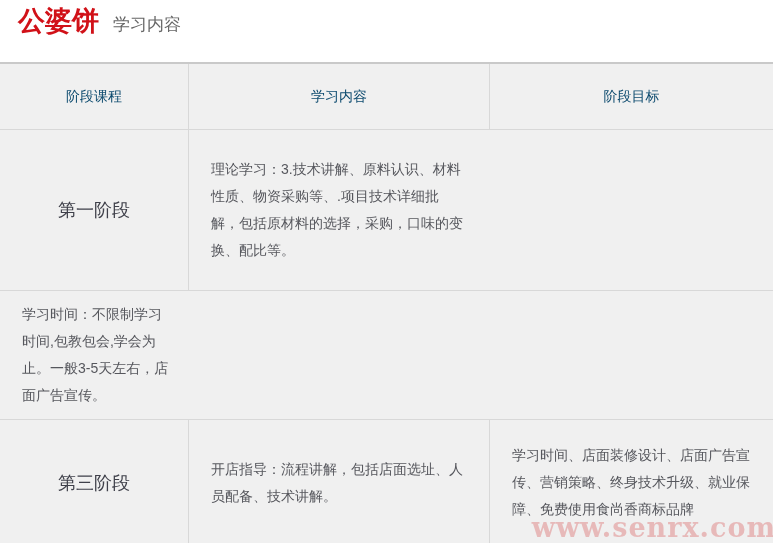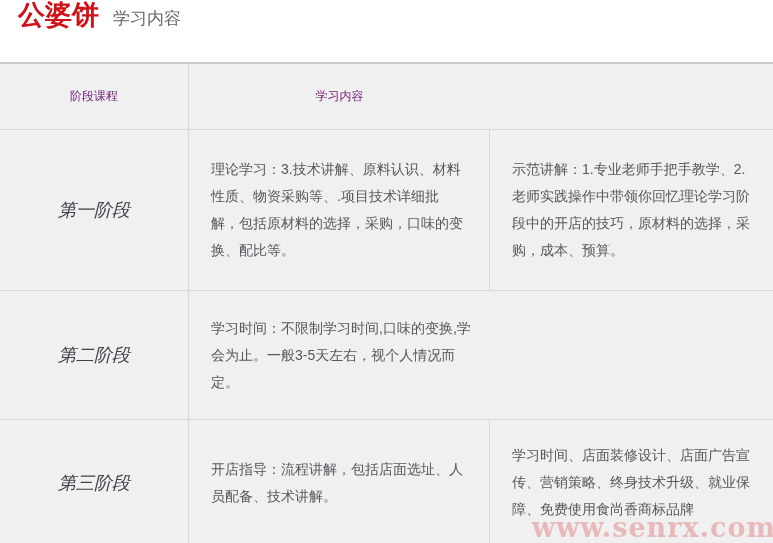--- a/index.html
+++ b/index.html
@@ -14,21 +14,21 @@
     height: 543px;
     overflow: hidden;
     background: #ffffff;
   }
 
   
   .page-header {
     height: 62px;
     display: flex;
     align-items: baseline;
-    padding: 0 0 0 18px;
+    padding: 6px 0 0 18px;
     border-radius: 25px;
   }
   .page-title {
     font-size: 27px;
     font-weight: bold;
     color: #d11118;
     line-height: 30px;
   }
   .page-subtitle {
     font-size: 17px;
@@ -48,35 +48,34 @@
   }
   .t-row + .t-row { border-top: 1px solid #d8d8d8; }
   .t-cell { border-right: 1px solid #d8d8d8; }
   .t-cell:last-child { border-right: none; }
 
   .header-row { height: 65px; }
   .header-cell {
     display: flex;
     align-items: center;
     justify-content: center;
-    font-size: 12px;
-    color: #701a75;
+    font-size: 14px;
+    color: #0c4a6e;
   }
 
   .row-1 { height: 161px; }
   .row-2 { height: 129px; }
   .row-3 { height: 126px; }
 
   .stage-cell {
     display: flex;
     align-items: center;
     justify-content: center;
     font-size: 18px;
     color: #3f404a;
-    font-style: italic;
   }
   .content-cell {
     display: flex;
     align-items: center;
   }
   .content-text {
     font-size: 14px;
     line-height: 27px;
     color: #56575d;
     padding: 0 26px 0 22px;
@@ -105,36 +104,33 @@
   <div class="page-header">
     <span class="page-title">公婆饼</span>
     <span class="page-subtitle">学习内容</span>
   </div>
 
   <div class="course-table">
 
     <div class="t-row header-row">
       <div class="t-cell header-cell">阶段课程</div>
       <div class="t-cell header-cell">学习内容</div>
+      <div class="t-cell header-cell">阶段目标</div>
     </div>
 
     <div class="t-row row-1">
       <div class="t-cell stage-cell">第一阶段</div>
       <div class="t-cell content-cell">
         <div class="content-text">理论学习：3.技术讲解、原料认识、材料性质、物资采购等、.项目技术详细批解，包括原材料的选择，采购，口味的变换、配比等。</div>
       </div>
-      <div class="t-cell content-cell goal-cell">
-        <div class="content-text">示范讲解：1.专业老师手把手教学、2.老师实践操作中带领你回忆理论学习阶段中的开店的技巧，原材料的选择，采购，成本、预算。</div>
-      </div>
     </div>
 
     <div class="t-row row-2">
-      <div class="t-cell stage-cell">第二阶段</div>
       <div class="t-cell content-cell goal-cell">
-        <div class="content-text">学习时间：不限制学习时间,口味的变换,学会为止。一般3-5天左右，视个人情况而定。</div>
+        <div class="content-text">学习时间：不限制学习时间,包教包会,学会为止。一般3-5天左右，店面广告宣传。</div>
       </div>
     </div>
 
     <div class="t-row row-3">
       <div class="t-cell stage-cell">第三阶段</div>
       <div class="t-cell content-cell">
         <div class="content-text">开店指导：流程讲解，包括店面选址、人员配备、技术讲解。</div>
       </div>
       <div class="t-cell content-cell goal-cell">
         <div class="content-text">学习时间、店面装修设计、店面广告宣传、营销策略、终身技术升级、就业保障、免费使用食尚香商标品牌</div>

